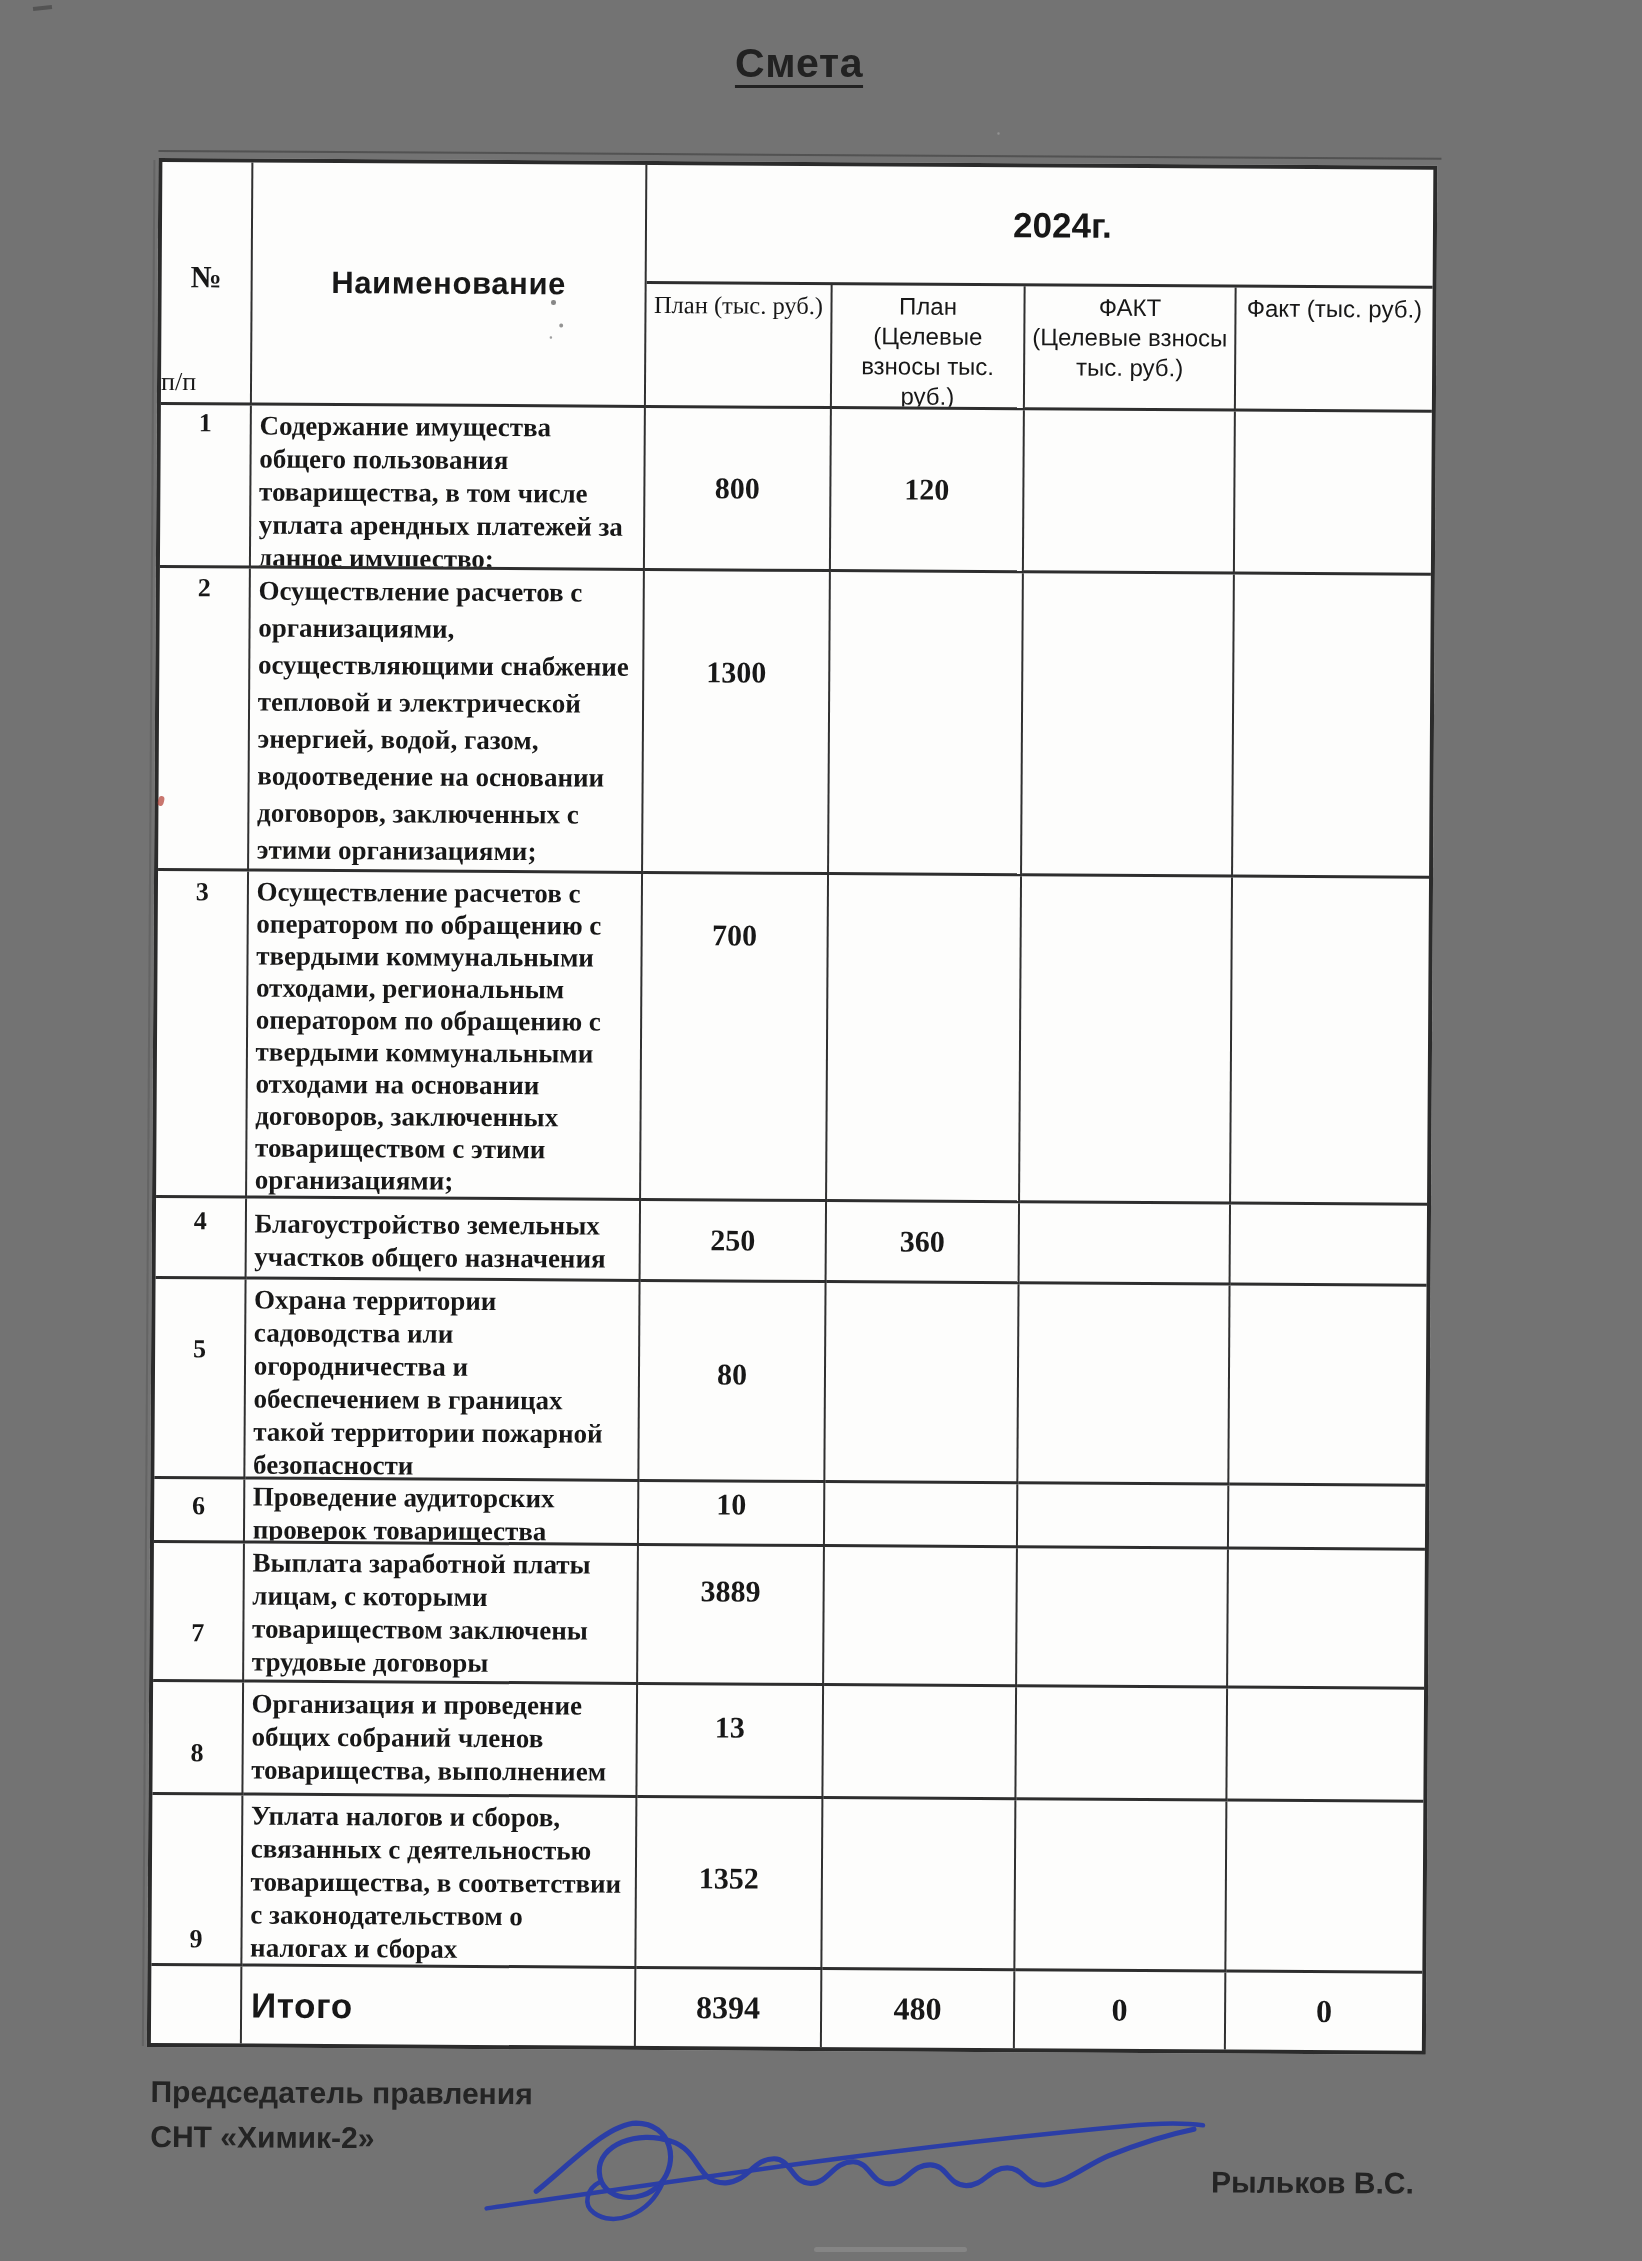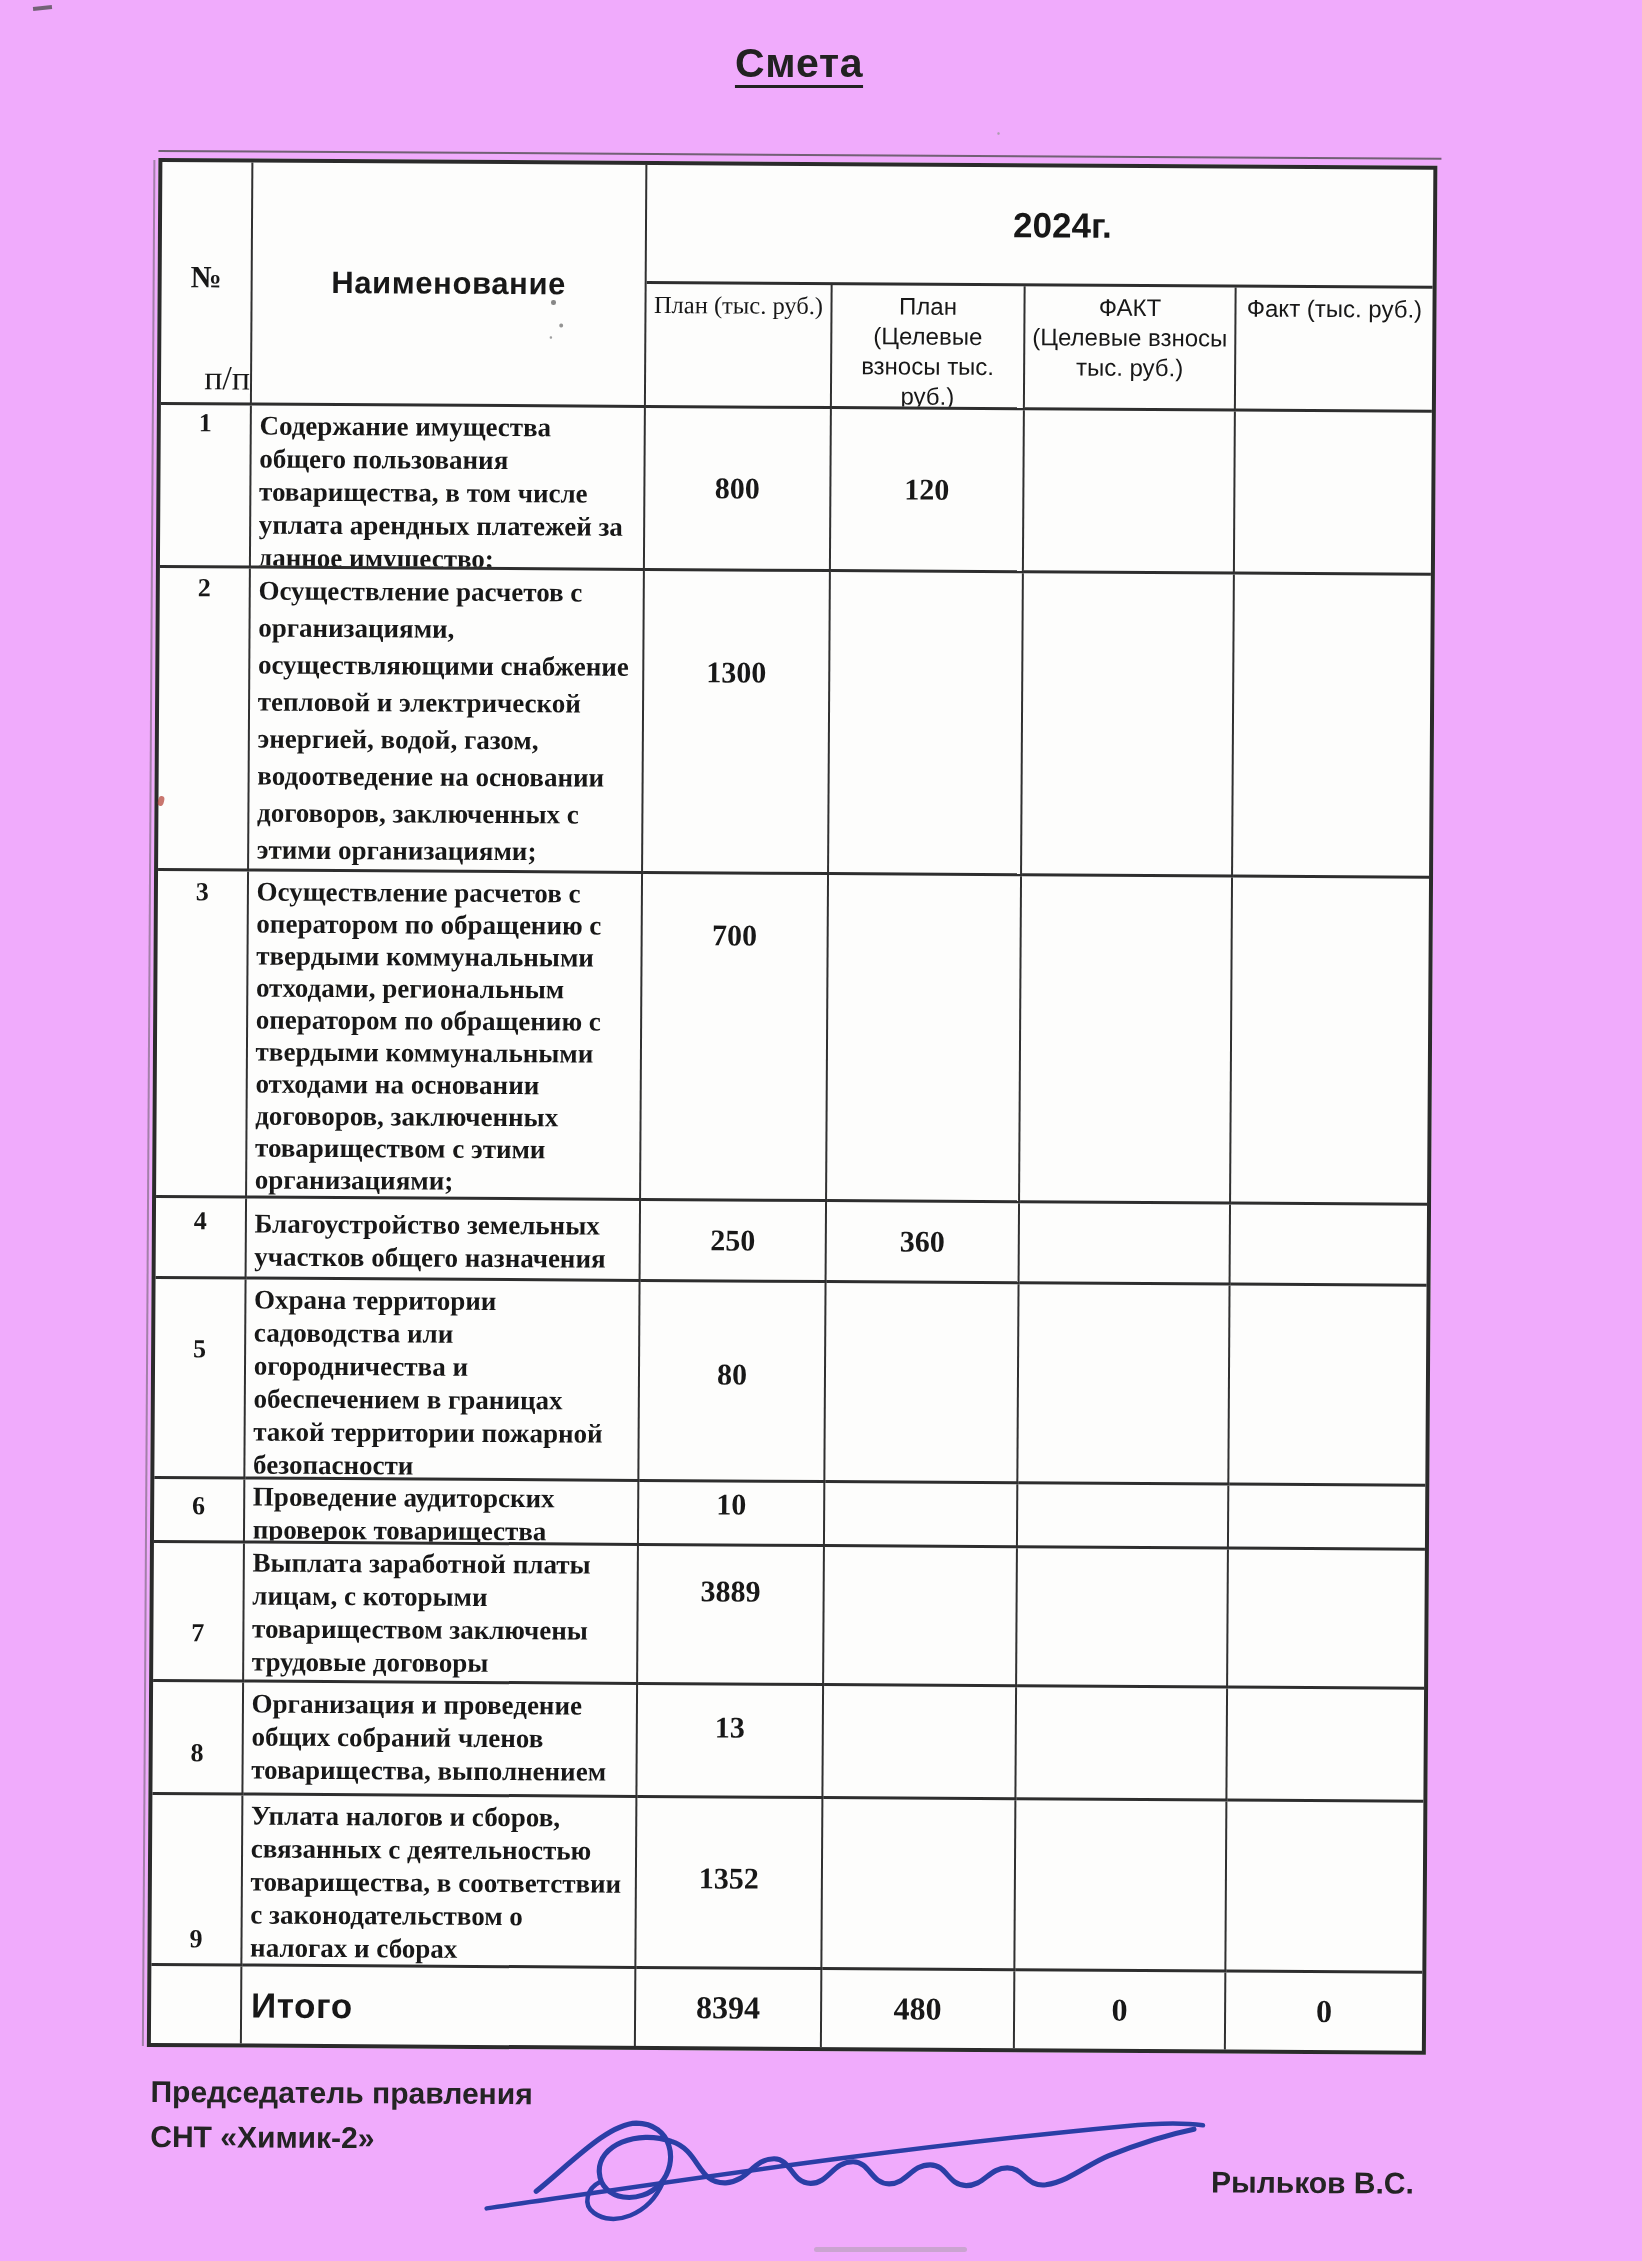--- a/index.html
+++ b/index.html
@@ -1,20 +1,20 @@
 <!DOCTYPE html>
 <html lang="ru" style="font-size:10.3px"><head>
 <meta charset="utf-8">
 <style>
   * { box-sizing: border-box; margin: 0; padding: 0; }
   html,body { background:#e8e8e8; }
   .page {
     position: relative;
     width: 1643px; height: 2261px;
-    background: #f0abfc;
+    background: #737373;
     overflow: hidden;
     font-family: "Liberation Sans", sans-serif;
     color: #1b1b1b;
   }
   
   .title { position:absolute; left:0; width:1598px; text-align:center; font-weight:700;
            text-decoration: underline; text-decoration-thickness:3.2px; text-underline-offset:7.7px;
            color:#222; }
   .t1 { top:40px;  font-size:41px; letter-spacing:0.6px; }
   .t2 { top:115px; font-size:37px; white-space:pre; }
@@ -31,21 +31,21 @@
     border:4.5px solid #2b2b2b;
     background:#fdfdfc;
   }
   .c { border-right:2.6px solid #313131; border-bottom:3.2px solid #2e2e2e; overflow:hidden; color:#181818; }
   .lastcol { border-right:none; }
   .lastrow { border-bottom:none; }
 
   
   .hnum { position:relative; font-family:"Liberation Serif", serif; }
   .hnum .no-top { position:absolute; top:97px; left:0; right:0; text-align:center; font-weight:700; font-size:31px; }
-  .hnum .no-bot { position:absolute; bottom:5.2px;  left:0; right:0; text-align:right; font-weight:400; font-size:34px; }
+  .hnum .no-bot { position:absolute; bottom:5.2px;  left:0; right:0; text-align:left; font-weight:400; font-size:26px; }
   .name-h { display:flex; align-items:center; justify-content:center; font-weight:700; font-size:31px; letter-spacing:0.6px; }
   .year-h { display:flex; align-items:center; justify-content:center; padding-left:45px; font-weight:700; font-size:35px; }
   .sub { display:flex; justify-content:center; padding-top:6.4px; text-align:center;
          white-space:pre-line; font-size:24px; line-height:30px; font-weight:400; }
   .sub.serif { font-family:"Liberation Serif", serif; font-size:24.5px; }
 
   
   .num  { font-family:"Liberation Serif", serif; font-weight:700; font-size:26px; text-align:center; }
   .name { font-family:"Liberation Serif", serif; font-weight:700; font-size:27px; line-height:33px;
           white-space:pre-line; padding:3.9px 5.2px 0 7.7px; }

